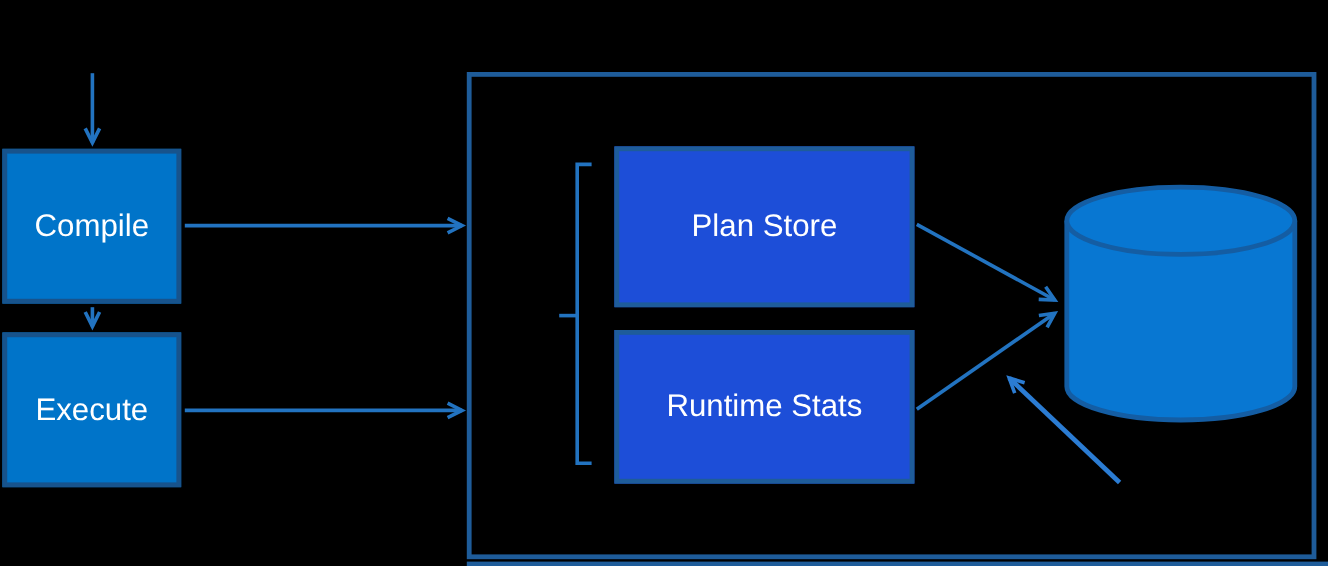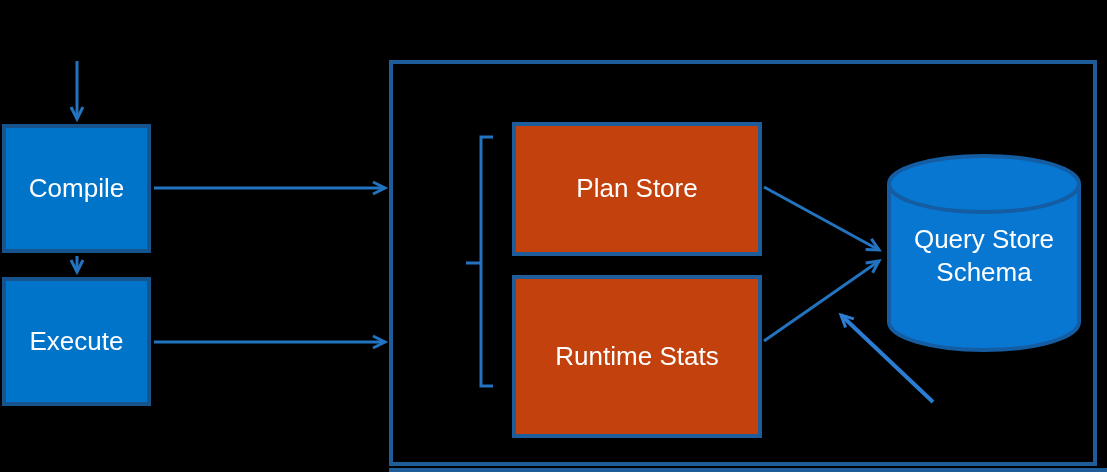--- a/index.html
+++ b/index.html
@@ -14,31 +14,31 @@
     position:absolute;
     display:flex;align-items:center;justify-content:center;
     color:#fff;font-size:26px;line-height:1.3;
     box-sizing:border-box;text-align:center;
   }
   .process{
     background:#0074C9;
     border:4px solid #17538C;
   }
   .store{
-    background:#c2410c;
+    background:#1d4ed8;
     border:4px solid #1E5C9A;
   }
   #compile-box{left:2px;top:124px;width:149px;height:129px;}
   #execute-box{left:2px;top:277px;width:149px;height:129px;}
   #container-box{
     position:absolute;left:389px;top:60px;width:708px;height:406px;
     border:4px solid #1E5C9A;box-sizing:border-box;background:transparent;
   }
   #plan-store-box{left:512px;top:122px;width:250px;height:134px;}
-  #runtime-stats-box{left:512px;top:275px;width:250px;height:163px;}
+  #runtime-stats-box{left:512px;top:275px;width:250px;height:128px;}
   #cylinder-label{
     position:absolute;left:889px;top:162px;width:190px;height:188px;
     display:flex;flex-direction:column;align-items:center;justify-content:center;
     color:#fff;font-size:26px;line-height:1.28;text-align:center;
   }
   #overlay{position:absolute;left:0;top:0;pointer-events:none;}
   #bottom-edge-line{
     position:absolute;left:389px;top:468px;width:718px;height:4px;
     background:#1E5C9A;
   }
@@ -106,20 +106,16 @@
     <g>
       <line x1="933" y1="402" x2="841" y2="315" stroke="#2B7CD3" stroke-width="4" marker-end="url(#vhead-light)"></line>
     </g>
 
     <g>
       <path d="M889,184 L889,322 A95,28 0 0 0 1079,322 L1079,184" fill="#0877D2" stroke="#145DA3" stroke-width="4"></path>
       <ellipse cx="984" cy="184" rx="95" ry="28" fill="#0877D2" stroke="#145DA3" stroke-width="4"></ellipse>
     </g>
   </svg>
 
-  <div id="cylinder-label">
-    <span>Query Store</span>
-    <span>Schema</span>
-  </div>
 
   <div id="bottom-edge-line"></div>
 
 </div>
 
 </body></html>

